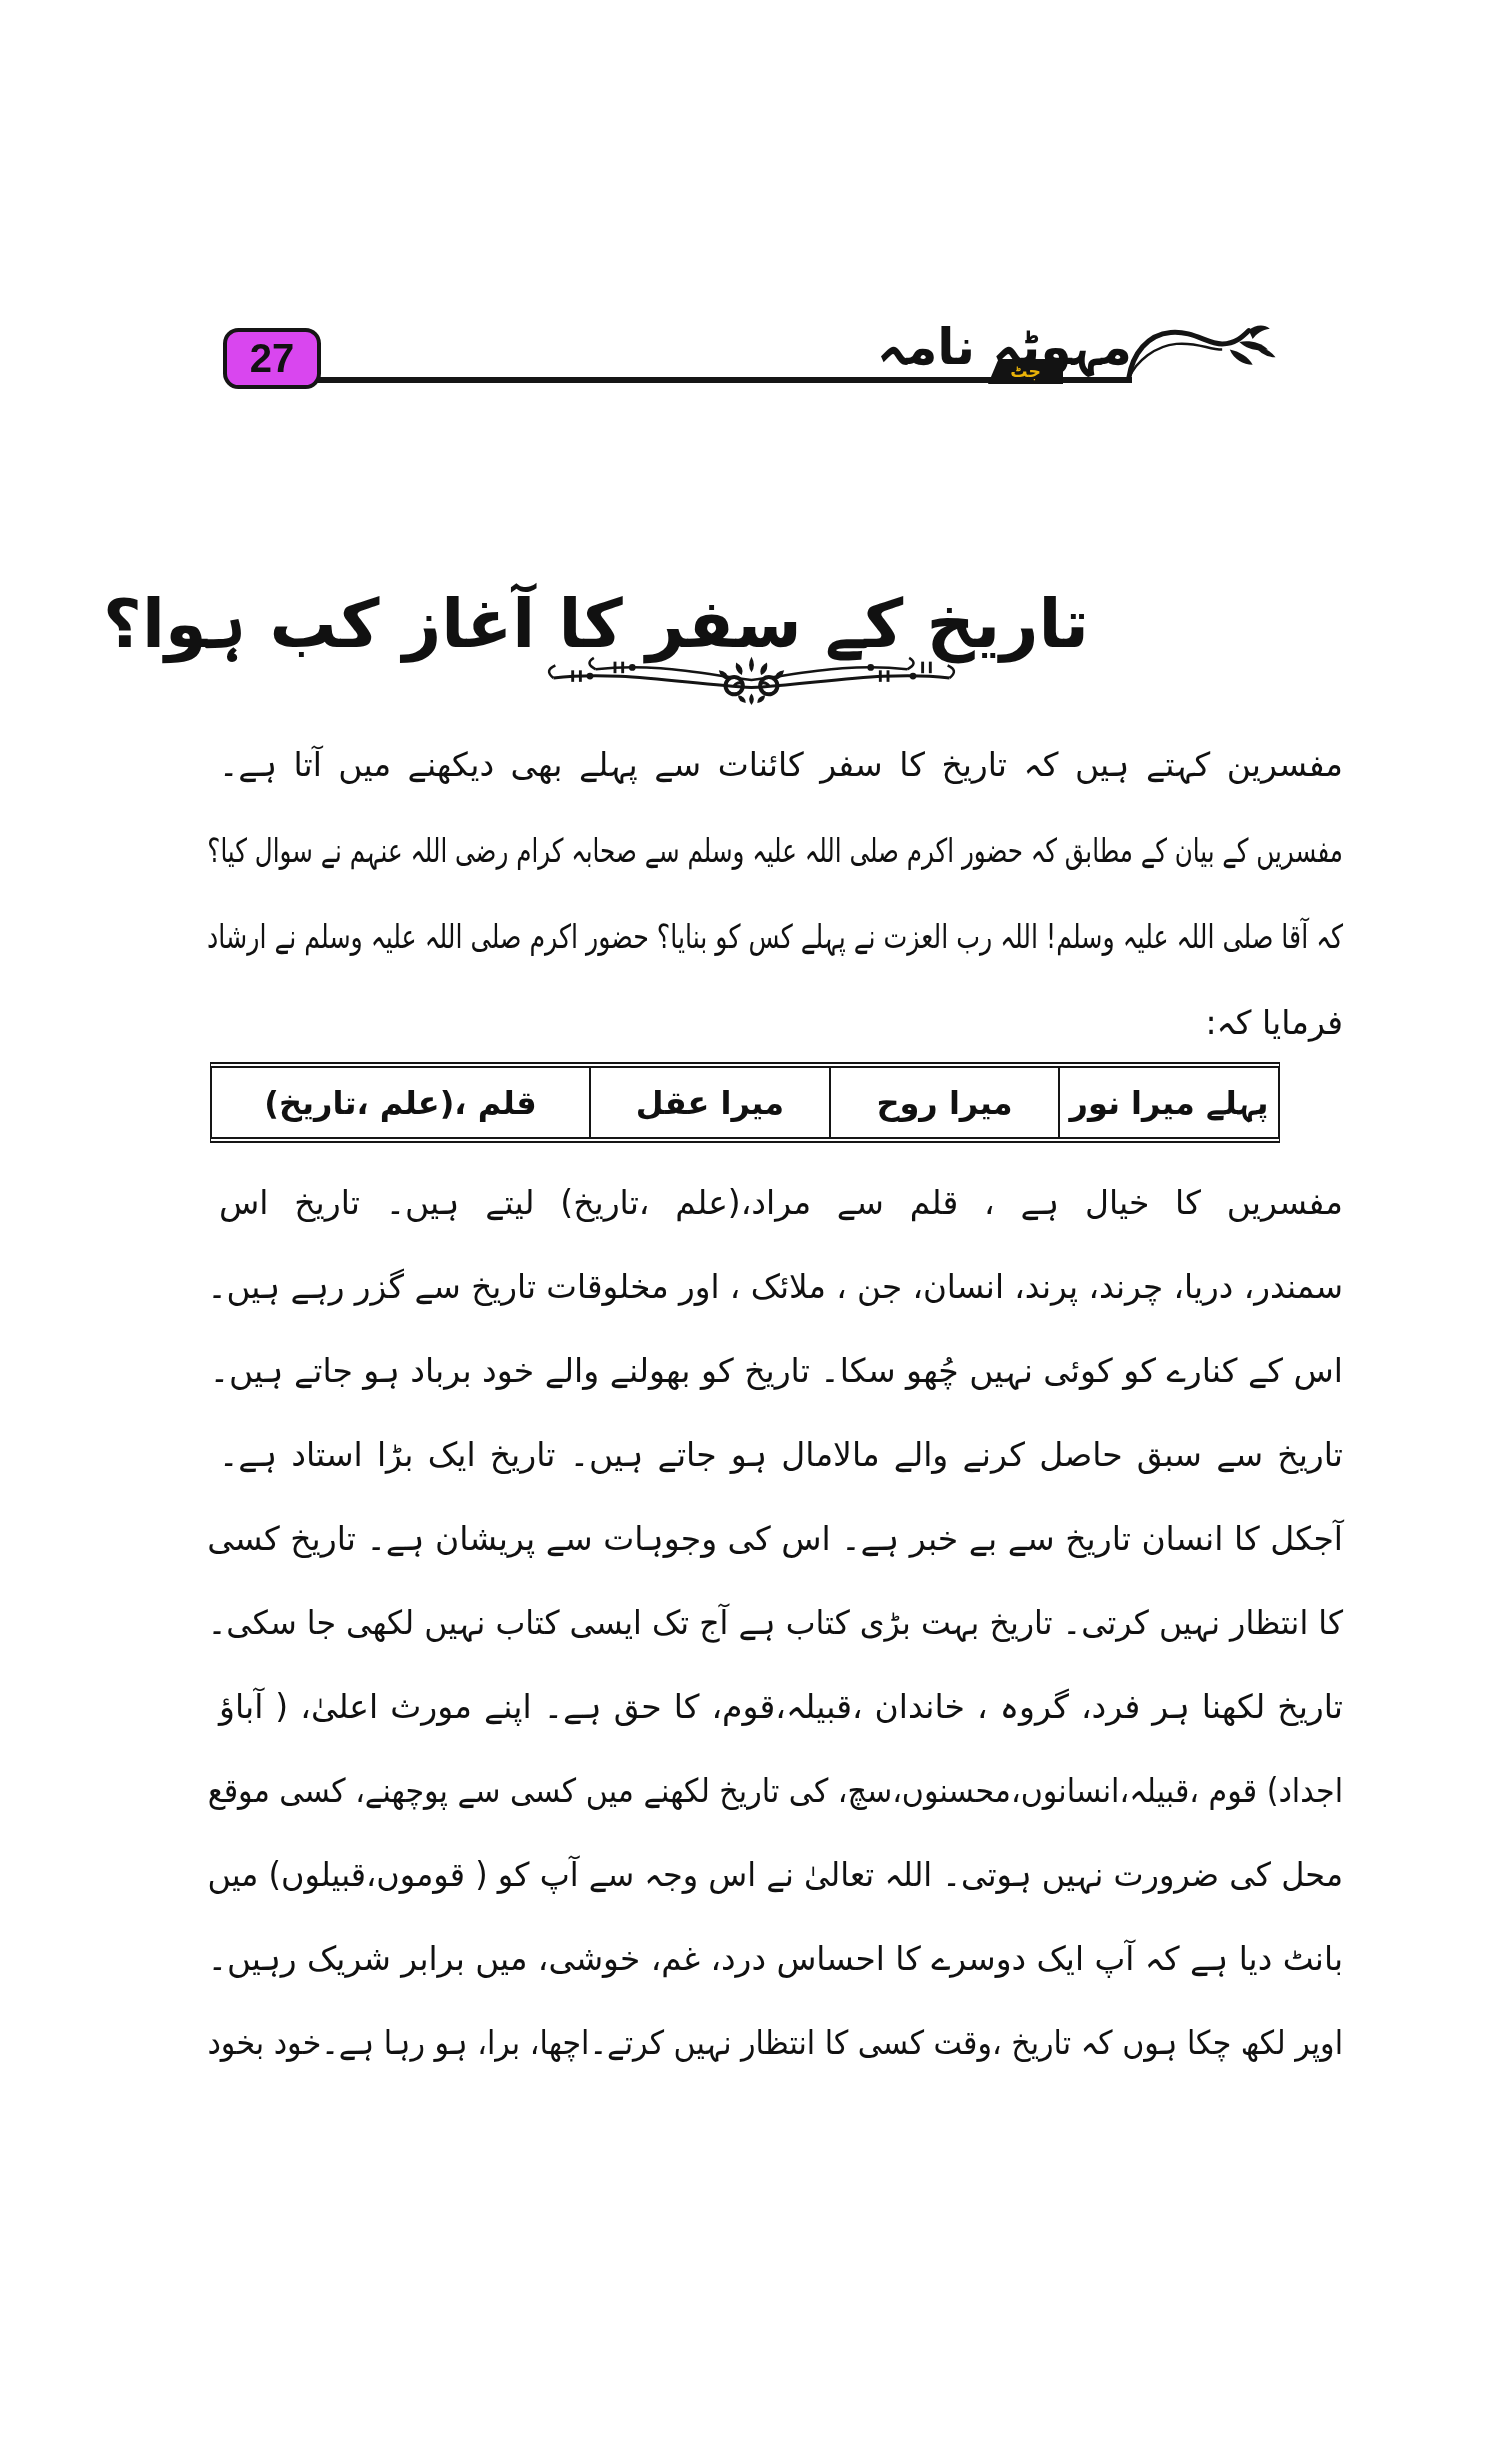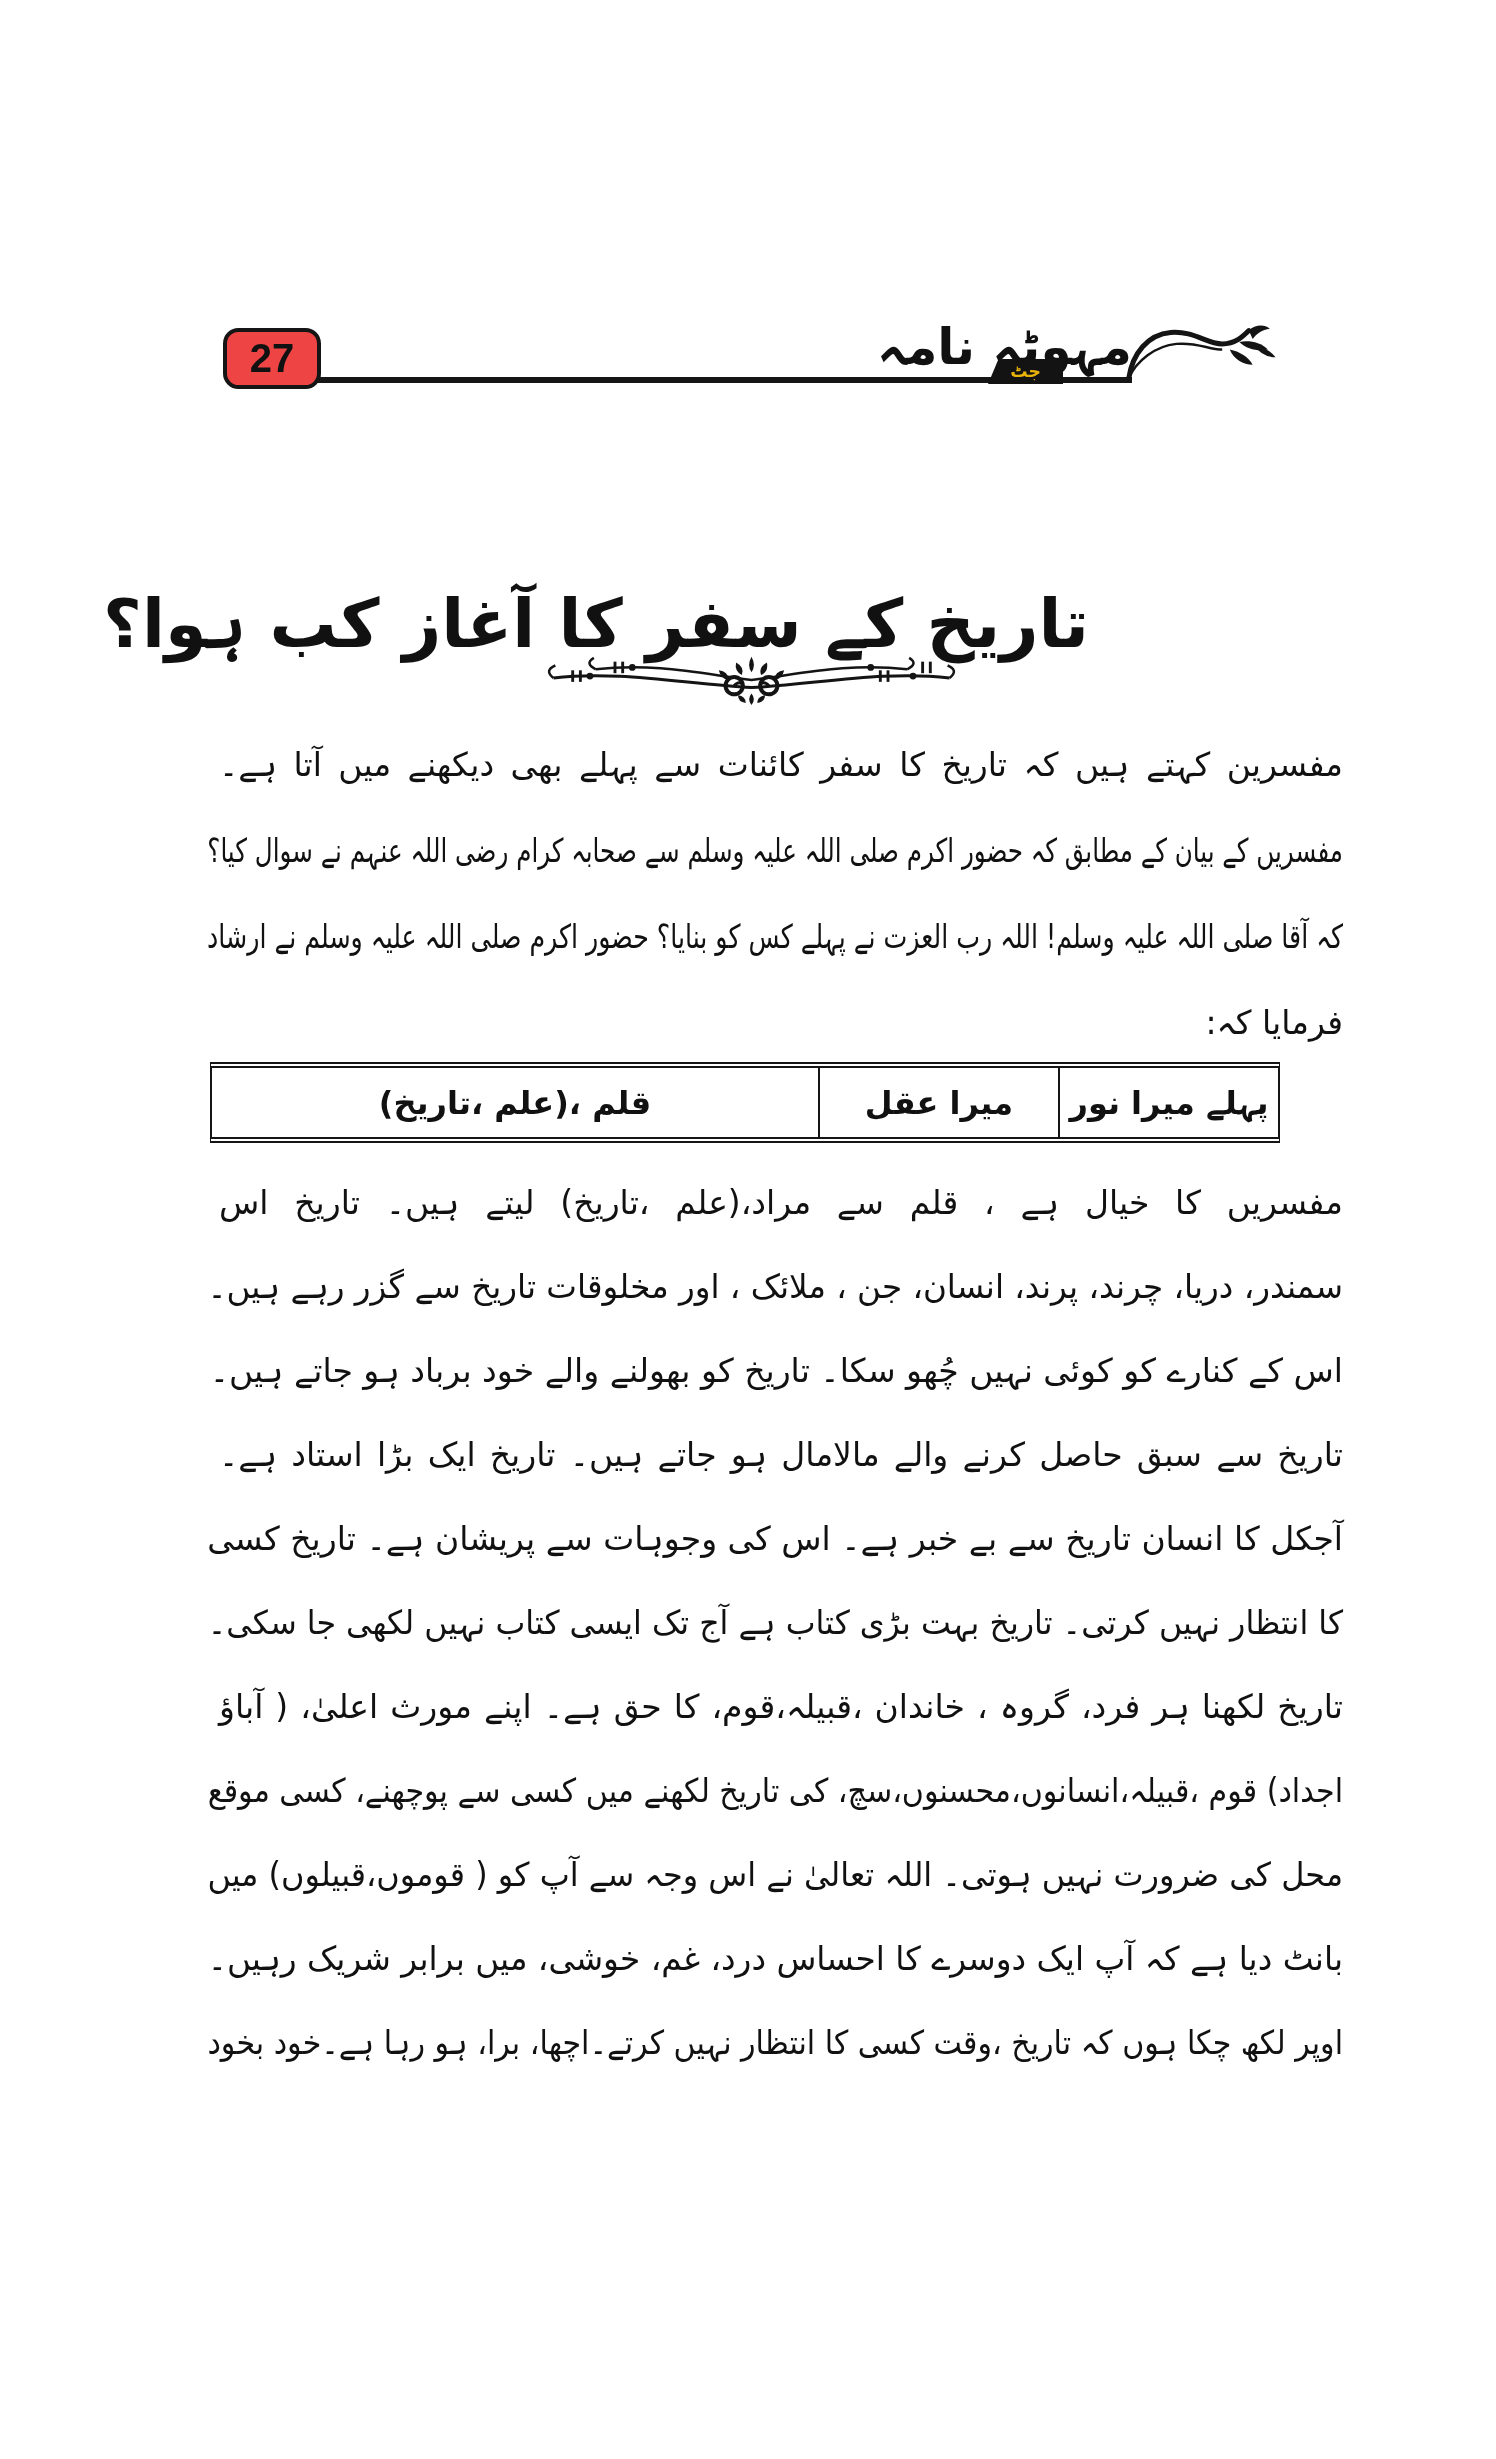--- a/index.html
+++ b/index.html
@@ -8,21 +8,21 @@
     background:#ffffff;color:#111111;
     font-family:"DejaVu Sans","Liberation Serif",sans-serif;
     overflow:hidden;
   }
   
   .page-num-box{
     position:absolute;left:223px;top:328px;width:98px;height:61px;
     border:4.8px solid #151515;border-radius:15.4px;box-sizing:border-box;
     display:flex;align-items:center;justify-content:center;
     font-family:"Liberation Sans",sans-serif;font-weight:bold;font-size:40px;
-    direction:ltr;background:#ef4444;
+    direction:ltr;background:#d946ef;
   }
   .header-rule{
     position:absolute;left:317px;top:377px;width:815px;height:5.8px;background:#161616;
   }
   .book-title{
     position:absolute;left:961px;top:317px;width:171px;height:60px;
     font-weight:bold;font-size:50px;line-height:60px;text-align:center;
     white-space:nowrap;
   }
   .book-title-badge{
@@ -132,20 +132,21 @@
 
 <div class="textcol intro">
   <div class="line">مفسرین کہتے ہیں کہ تاریخ کا سفر کائنات سے پہلے بھی دیکھنے میں آتا ہے۔</div>
   <div class="line" style="text-align-last: right; transform-origin: right center; transform: scaleX(0.745223);">مفسریں کے بیان کے مطابق کہ حضور اکرم صلی اللہ علیہ وسلم سے صحابہ کرام رضی اللہ عنہم نے سوال کیا؟</div>
   <div class="line" style="text-align-last: right; transform-origin: right center; transform: scaleX(0.765206);">کہ آقا صلی اللہ علیہ وسلم! اللہ رب العزت نے پہلے کس کو بنایا؟ حضور اکرم صلی اللہ علیہ وسلم نے ارشاد</div>
   <div class="line start">فرمایا کہ:</div>
 </div>
 
 <div class="hadith-table">
   <div class="hadith-cell c1">پہلے میرا نور</div>
+  <div class="hadith-cell c2">میرا روح</div>
   <div class="hadith-cell c3">میرا عقل</div>
   <div class="hadith-cell c4">قلم ،(علم ،تاریخ)</div>
 </div>
 
 <div class="textcol bodytext">
   <div class="line">مفسریں کا خیال ہے ، قلم سے مراد،(علم ،تاریخ) لیتے ہیں۔ تاریخ اس</div>
   <div class="line" style="text-align-last: right; transform-origin: right center; transform: scaleX(0.987342);">سمندر، دریا، چرند، پرند، انسان، جن ، ملائک ، اور مخلوقات تاریخ سے گزر رہے ہیں۔</div>
   <div class="line">اس کے کنارے کو کوئی نہیں چُھو سکا۔ تاریخ کو بھولنے والے خود برباد ہو جاتے ہیں۔</div>
   <div class="line">تاریخ سے سبق حاصل کرنے والے مالامال ہو جاتے ہیں۔ تاریخ ایک بڑا استاد ہے۔</div>
   <div class="line">آجکل کا انسان تاریخ سے بے خبر ہے۔ اس کی وجوہات سے پریشان ہے۔ تاریخ کسی</div>

